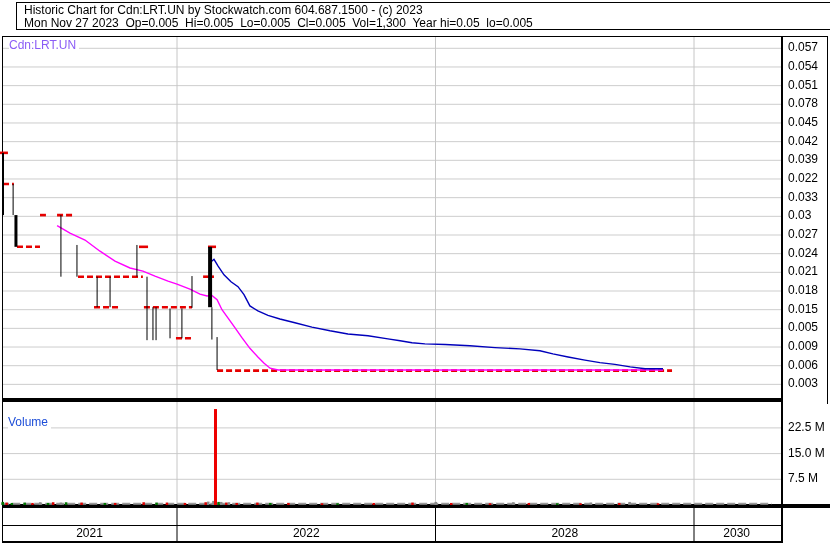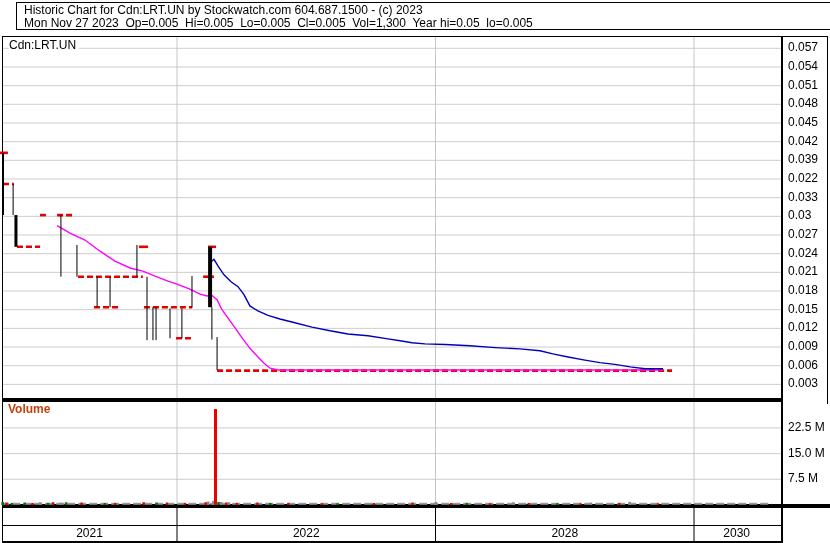--- a/index.html
+++ b/index.html
@@ -9,22 +9,22 @@
           box-sizing:border-box;padding:1px 0 0 7px;}
   .hline{white-space:pre;line-height:13px;font-size:12px;}
   .chart-frame{position:absolute;left:2px;top:36px;width:781px;height:507px;box-sizing:border-box;
           border:1px solid #000;border-right-width:2px;border-bottom-width:2px;}
   .ycol{position:absolute;left:783px;top:36px;width:45px;height:368px;box-sizing:border-box;
           border-top:1px solid #000;border-right:1px solid #000;}
   .sep-main{position:absolute;left:2px;top:398px;width:781px;height:4px;background:#000;}
   .sep-vol{position:absolute;left:2px;top:504px;width:828px;height:4px;background:#000;}
   .sep-row{position:absolute;left:2px;top:525px;width:781px;height:1px;background:#000;}
   svg.canvas{position:absolute;left:0;top:0;pointer-events:none;}
-  .symbol-label{position:absolute;left:9px;top:39px;color:#000000;background:#fff;padding:0 3px 0 0;line-height:13px;}
-  .volume-label{position:absolute;left:8px;top:403px;color:#c2410c;background:#fff;padding:0 3px 0 0;line-height:13px;font-weight:bold;}
+  .symbol-label{position:absolute;left:9px;top:39px;color:#8b5cf6;background:#fff;padding:0 3px 0 0;line-height:13px;}
+  .volume-label{position:absolute;left:8px;top:416px;color:#1d4ed8;background:#fff;padding:0 3px 0 0;line-height:13px;}
   .tick{position:absolute;left:788px;line-height:13px;white-space:pre;}
   .yearlab{position:absolute;top:527px;width:80px;text-align:center;line-height:13px;}
 </style>
 </head>
 <body>
 
 <div class="screen">
 
   <div class="header">
     <div class="hline">Historic Chart for Cdn:LRT.UN by Stockwatch.com 604.687.1500 - (c) 2023</div>
@@ -163,33 +163,33 @@
       </g>
     </svg>
 
   <div class="symbol-label">Cdn:LRT.UN</div>
   <div class="volume-label">Volume</div>
 
   <div id="price-ticks">
       <div class="tick" style="left: 788px; top: 41.3px;">0.057</div>
       <div class="tick" style="left: 788px; top: 59.97px;">0.054</div>
       <div class="tick" style="left: 788px; top: 78.64px;">0.051</div>
-      <div class="tick" style="left: 788px; top: 97.31px;">0.048</div>
+      <div class="tick" style="left: 788px; top: 97.31px;">0.078</div>
       <div class="tick" style="left: 788px; top: 115.98px;">0.045</div>
       <div class="tick" style="left: 788px; top: 134.65px;">0.042</div>
       <div class="tick" style="left: 788px; top: 153.32px;">0.039</div>
       <div class="tick" style="left: 788px; top: 171.99px;">0.022</div>
       <div class="tick" style="left: 788px; top: 190.66px;">0.033</div>
       <div class="tick" style="left: 788px; top: 209.33px;">0.03</div>
       <div class="tick" style="left: 788px; top: 228px;">0.027</div>
       <div class="tick" style="left: 788px; top: 246.67px;">0.024</div>
       <div class="tick" style="left: 788px; top: 265.34px;">0.021</div>
       <div class="tick" style="left: 788px; top: 284.01px;">0.018</div>
       <div class="tick" style="left: 788px; top: 302.68px;">0.015</div>
-      <div class="tick" style="left: 788px; top: 321.35px;">0.012</div>
+      <div class="tick" style="left: 788px; top: 321.35px;">0.005</div>
       <div class="tick" style="left: 788px; top: 340.02px;">0.009</div>
       <div class="tick" style="left: 788px; top: 358.69px;">0.006</div>
       <div class="tick" style="left: 788px; top: 377.36px;">0.003</div>
     </div>
   <div id="volume-ticks">
       <div class="tick" style="left: 788px; top: 420.899px;">22.5 M</div>
       <div class="tick" style="left: 788px; top: 446.599px; text-align: right;">15.0 M</div>
       <div class="tick" style="left: 788px; top: 472.3px;">7.5 M</div>
     </div>
   <div id="year-labels">

